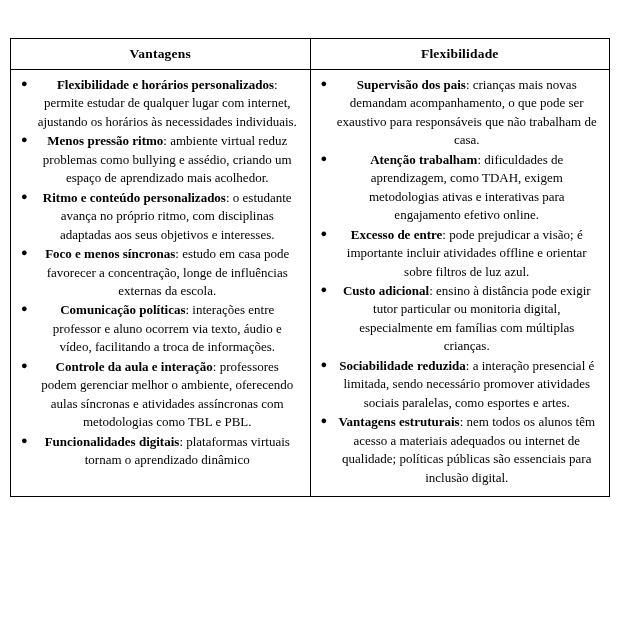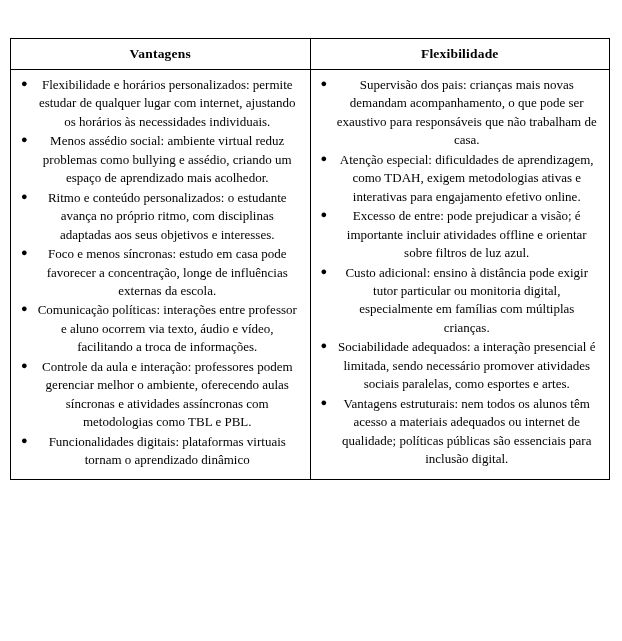--- a/index.html
+++ b/index.html
@@ -61,53 +61,53 @@
     left: 2px;
     top: 0;
     font-size: 11px;
     line-height: 1.45;
   }
   
   .col-right ul.bullets > li {
     padding: 0 4px 0 18px;
   }
   .item-text b {
-    font-weight: normal;
+    font-weight: bold;
   }
 </style>
 </head>
 <body>
 
 <div class="page">
   <table class="comparison">
     <thead>
       <tr>
         <th>Vantagens</th>
         <th>Flexibilidade</th>
       </tr>
     </thead>
     <tbody>
       <tr>
         <td class="col-left">
           <ul class="bullets">
               <li><span class="dot">●</span><span class="item-text"><b>Flexibilidade e horários personalizados</b>: permite estudar de qualquer lugar com internet, ajustando os horários às necessidades individuais.</span></li>
-              <li><span class="dot">●</span><span class="item-text"><b>Menos assédio social</b>: ambiente virtual reduz problemas como bullying e assédio, criando um espaço de aprendizado mais acolhedor.</span></li>
+              <li><span class="dot">●</span><span class="item-text"><b>Menos pressão ritmo</b>: ambiente virtual reduz problemas como bullying e assédio, criando um espaço de aprendizado mais acolhedor.</span></li>
               <li><span class="dot">●</span><span class="item-text"><b>Ritmo e conteúdo personalizados</b>: o estudante avança no próprio ritmo, com disciplinas adaptadas aos seus objetivos e interesses.</span></li>
               <li><span class="dot">●</span><span class="item-text"><b>Foco e menos síncronas</b>: estudo em casa pode favorecer a concentração, longe de influências externas da escola.</span></li>
               <li><span class="dot">●</span><span class="item-text"><b>Comunicação políticas</b>: interações entre professor e aluno ocorrem via texto, áudio e vídeo, facilitando a troca de informações.</span></li>
               <li><span class="dot">●</span><span class="item-text"><b>Controle da aula e interação</b>: professores podem gerenciar melhor o ambiente, oferecendo aulas síncronas e atividades assíncronas com metodologias como TBL e PBL.</span></li>
               <li><span class="dot">●</span><span class="item-text"><b>Funcionalidades digitais</b>: plataformas virtuais tornam o aprendizado dinâmico</span></li>
             </ul>
         </td>
         <td class="col-right">
           <ul class="bullets">
               <li><span class="dot">●</span><span class="item-text"><b>Supervisão dos pais</b>: crianças mais novas demandam acompanhamento, o que pode ser exaustivo para responsáveis que não trabalham de casa.</span></li>
-              <li><span class="dot">●</span><span class="item-text"><b>Atenção especial</b>: dificuldades de aprendizagem, como TDAH, exigem metodologias ativas e interativas para engajamento efetivo online.</span></li>
+              <li><span class="dot">●</span><span class="item-text"><b>Atenção trabalham</b>: dificuldades de aprendizagem, como TDAH, exigem metodologias ativas e interativas para engajamento efetivo online.</span></li>
               <li><span class="dot">●</span><span class="item-text"><b>Excesso de entre</b>: pode prejudicar a visão; é importante incluir atividades offline e orientar sobre filtros de luz azul.</span></li>
               <li><span class="dot">●</span><span class="item-text"><b>Custo adicional</b>: ensino à distância pode exigir tutor particular ou monitoria digital, especialmente em famílias com múltiplas crianças.</span></li>
-              <li><span class="dot">●</span><span class="item-text"><b>Sociabilidade adequados</b>: a interação presencial é limitada, sendo necessário promover atividades sociais paralelas, como esportes e artes.</span></li>
+              <li><span class="dot">●</span><span class="item-text"><b>Sociabilidade reduzida</b>: a interação presencial é limitada, sendo necessário promover atividades sociais paralelas, como esportes e artes.</span></li>
               <li><span class="dot">●</span><span class="item-text"><b>Vantagens estruturais</b>: nem todos os alunos têm acesso a materiais adequados ou internet de qualidade; políticas públicas são essenciais para inclusão digital.</span></li>
             </ul>
         </td>
       </tr>
     </tbody>
   </table>
 </div>
 
 </body></html>

